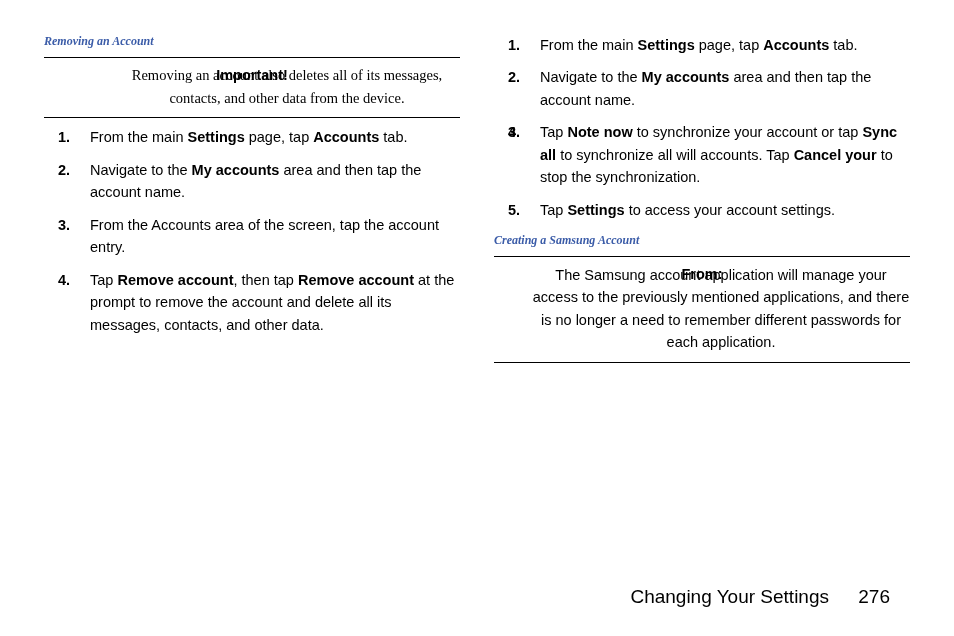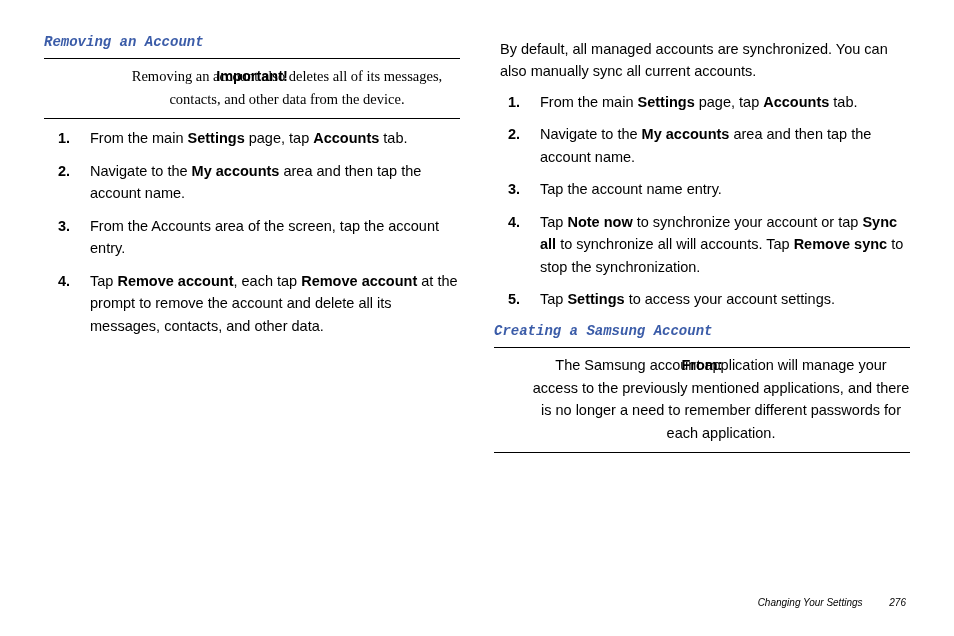--- a/index.html
+++ b/index.html
@@ -19,23 +19,23 @@
     height: 540px;
   }
   .col {
     flex: 1;
     min-width: 0;
   }
   .heading {
     font-weight: bold;
     font-style: italic;
     color: #3b5ca8;
-    font-size: 14px;
+    font-size: 12px;
     margin-bottom: 8px;
-    font-family: Liberation Mono, monospace;
+    font-family: Liberation Serif, serif;
   }
   .hr {
     border: none;
     border-top: 1.5px solid #000;
     margin: 2px 0 6px 0;
   }
   .callout {
     padding: 0 0 6px 0;
     line-height: 1.55;
     text-align: center;
@@ -73,23 +73,22 @@
   ol.steps li .num {
     position: absolute;
     left: 14px;
     top: 0;
     font-weight: bold;
   }
   .b { font-weight: bold; }
   .footer {
     position: absolute;
     bottom: 28px;
-    right: 48px;
-    font-size: 10px;
-    font-style: italic;
+    right: 64px;
+    font-size: 19px;
   }
   .footer .pg {
     margin-left: 24px;
   }
 </style>
 </head>
 <body>
 
 <div class="columns">
 
@@ -106,39 +105,37 @@
       <li><span class="num">1.</span>
         <span>From the main </span><span class="b">Settings</span><span> page, tap </span><span class="b">Accounts</span><span> tab.</span>
       </li>
       <li><span class="num">2.</span>
         <span>Navigate to the </span><span class="b">My accounts</span><span> area and then tap the account name.</span>
       </li>
       <li><span class="num">3.</span>
         <span>From the Accounts area of the screen, tap the account entry.</span>
       </li>
       <li><span class="num">4.</span>
-        <span>Tap </span><span class="b">Remove account</span><span>, each tap </span><span class="b">Remove account</span><span> at the prompt to remove the account and delete all its messages, contacts, and other data.</span>
+        <span>Tap </span><span class="b">Remove account</span><span>, then tap </span><span class="b">Remove account</span><span> at the prompt to remove the account and delete all its messages, contacts, and other data.</span>
       </li>
     </ol>
   </div>
 
   <div class="col">
-    <div class="para">By default, all managed accounts are synchronized. You can also manually sync all current accounts.</div>
     <ol class="steps" style="margin-top:0">
       <li><span class="num">1.</span>
         <span>From the main </span><span class="b">Settings</span><span> page, tap </span><span class="b">Accounts</span><span> tab.</span>
       </li>
       <li><span class="num">2.</span>
         <span>Navigate to the </span><span class="b">My accounts</span><span> area and then tap the account name.</span>
       </li>
       <li><span class="num">3.</span>
-        <span>Tap the account name entry.</span>
       </li>
       <li><span class="num">4.</span>
-        <span>Tap </span><span class="b">Note now</span><span> to synchronize your account or tap </span><span class="b">Sync all</span><span> to synchronize all will accounts. Tap </span><span class="b">Remove sync</span><span> to stop the synchronization.</span>
+        <span>Tap </span><span class="b">Note now</span><span> to synchronize your account or tap </span><span class="b">Sync all</span><span> to synchronize all will accounts. Tap </span><span class="b">Cancel your</span><span> to stop the synchronization.</span>
       </li>
       <li><span class="num">5.</span>
         <span>Tap </span><span class="b">Settings</span><span> to access your account settings.</span>
       </li>
     </ol>
 
     <div class="heading" style="margin-top:12px">Creating a Samsung Account</div>
 
     <hr class="hr" style="margin-top:8px">
     <div class="callout">

